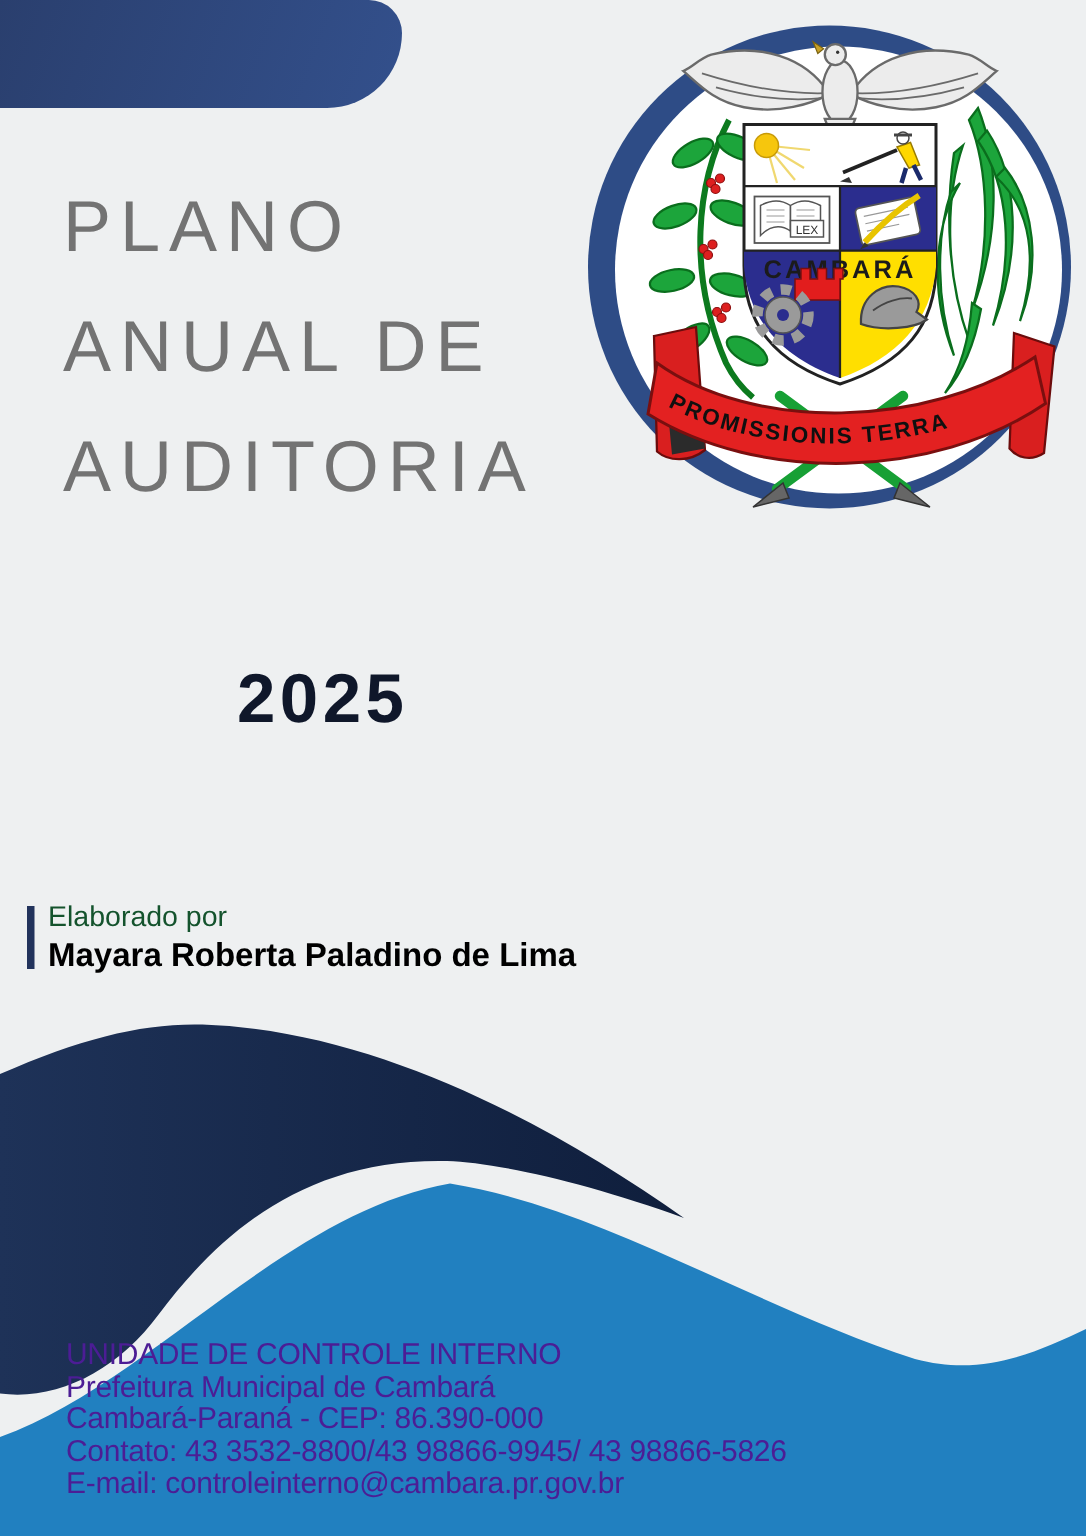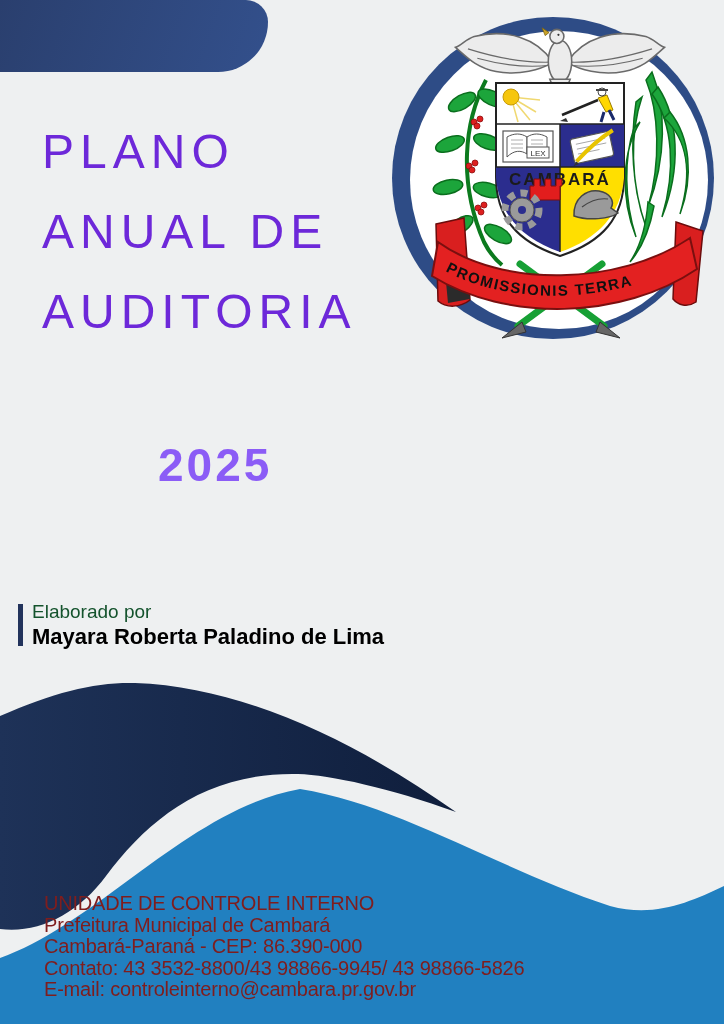--- a/index.html
+++ b/index.html
@@ -7,36 +7,36 @@
     position:relative;width:724px;height:1024px;background:#eef0f1;
     overflow:hidden;font-family:"Liberation Sans",sans-serif;margin:0 auto;
   }
   .corner-shape{
     position:absolute;left:0;top:0;width:268px;height:72px;
     background:linear-gradient(110deg,#2a3f6e 0%,#33508c 100%);
     border-radius:0 30px 68px 0;
   }
   .emblem{position:absolute;left:390px;top:2px;width:330px;height:352px;}
   .title-block{
-    position:absolute;left:42px;top:112px;color:#6d28d9;
+    position:absolute;left:42px;top:112px;color:#737373;
     font-size:48px;line-height:80px;letter-spacing:6px;font-weight:400;
     white-space:nowrap;
   }
   .year{
-    position:absolute;left:158px;top:438px;color:#8b5cf6;
+    position:absolute;left:158px;top:438px;color:#0f172a;
     font-size:46px;font-weight:700;letter-spacing:3px;
   }
   .prepared{position:absolute;left:18px;top:600px;}
   .prepared-bar{position:absolute;left:0;top:4px;width:5px;height:42px;background:#22335c;}
   .prepared-label{margin-left:14px;font-size:19px;color:#14532d;line-height:23px;}
   .prepared-name{margin-left:14px;font-size:22px;font-weight:700;color:#000000;line-height:27px;}
   .waves{position:absolute;left:0;top:656px;width:724px;height:368px;}
   .footer-block{
     position:absolute;left:44px;top:893px;z-index:3;
-    color:#7f1d1d;font-size:20px;line-height:21.6px;letter-spacing:-0.2px;
+    color:#4c1d95;font-size:20px;line-height:21.6px;letter-spacing:-0.2px;
     white-space:nowrap;
   }
 </style>
 </head>
 <body>
 
 <div class="page">
 
   <div class="corner-shape"></div>
 

